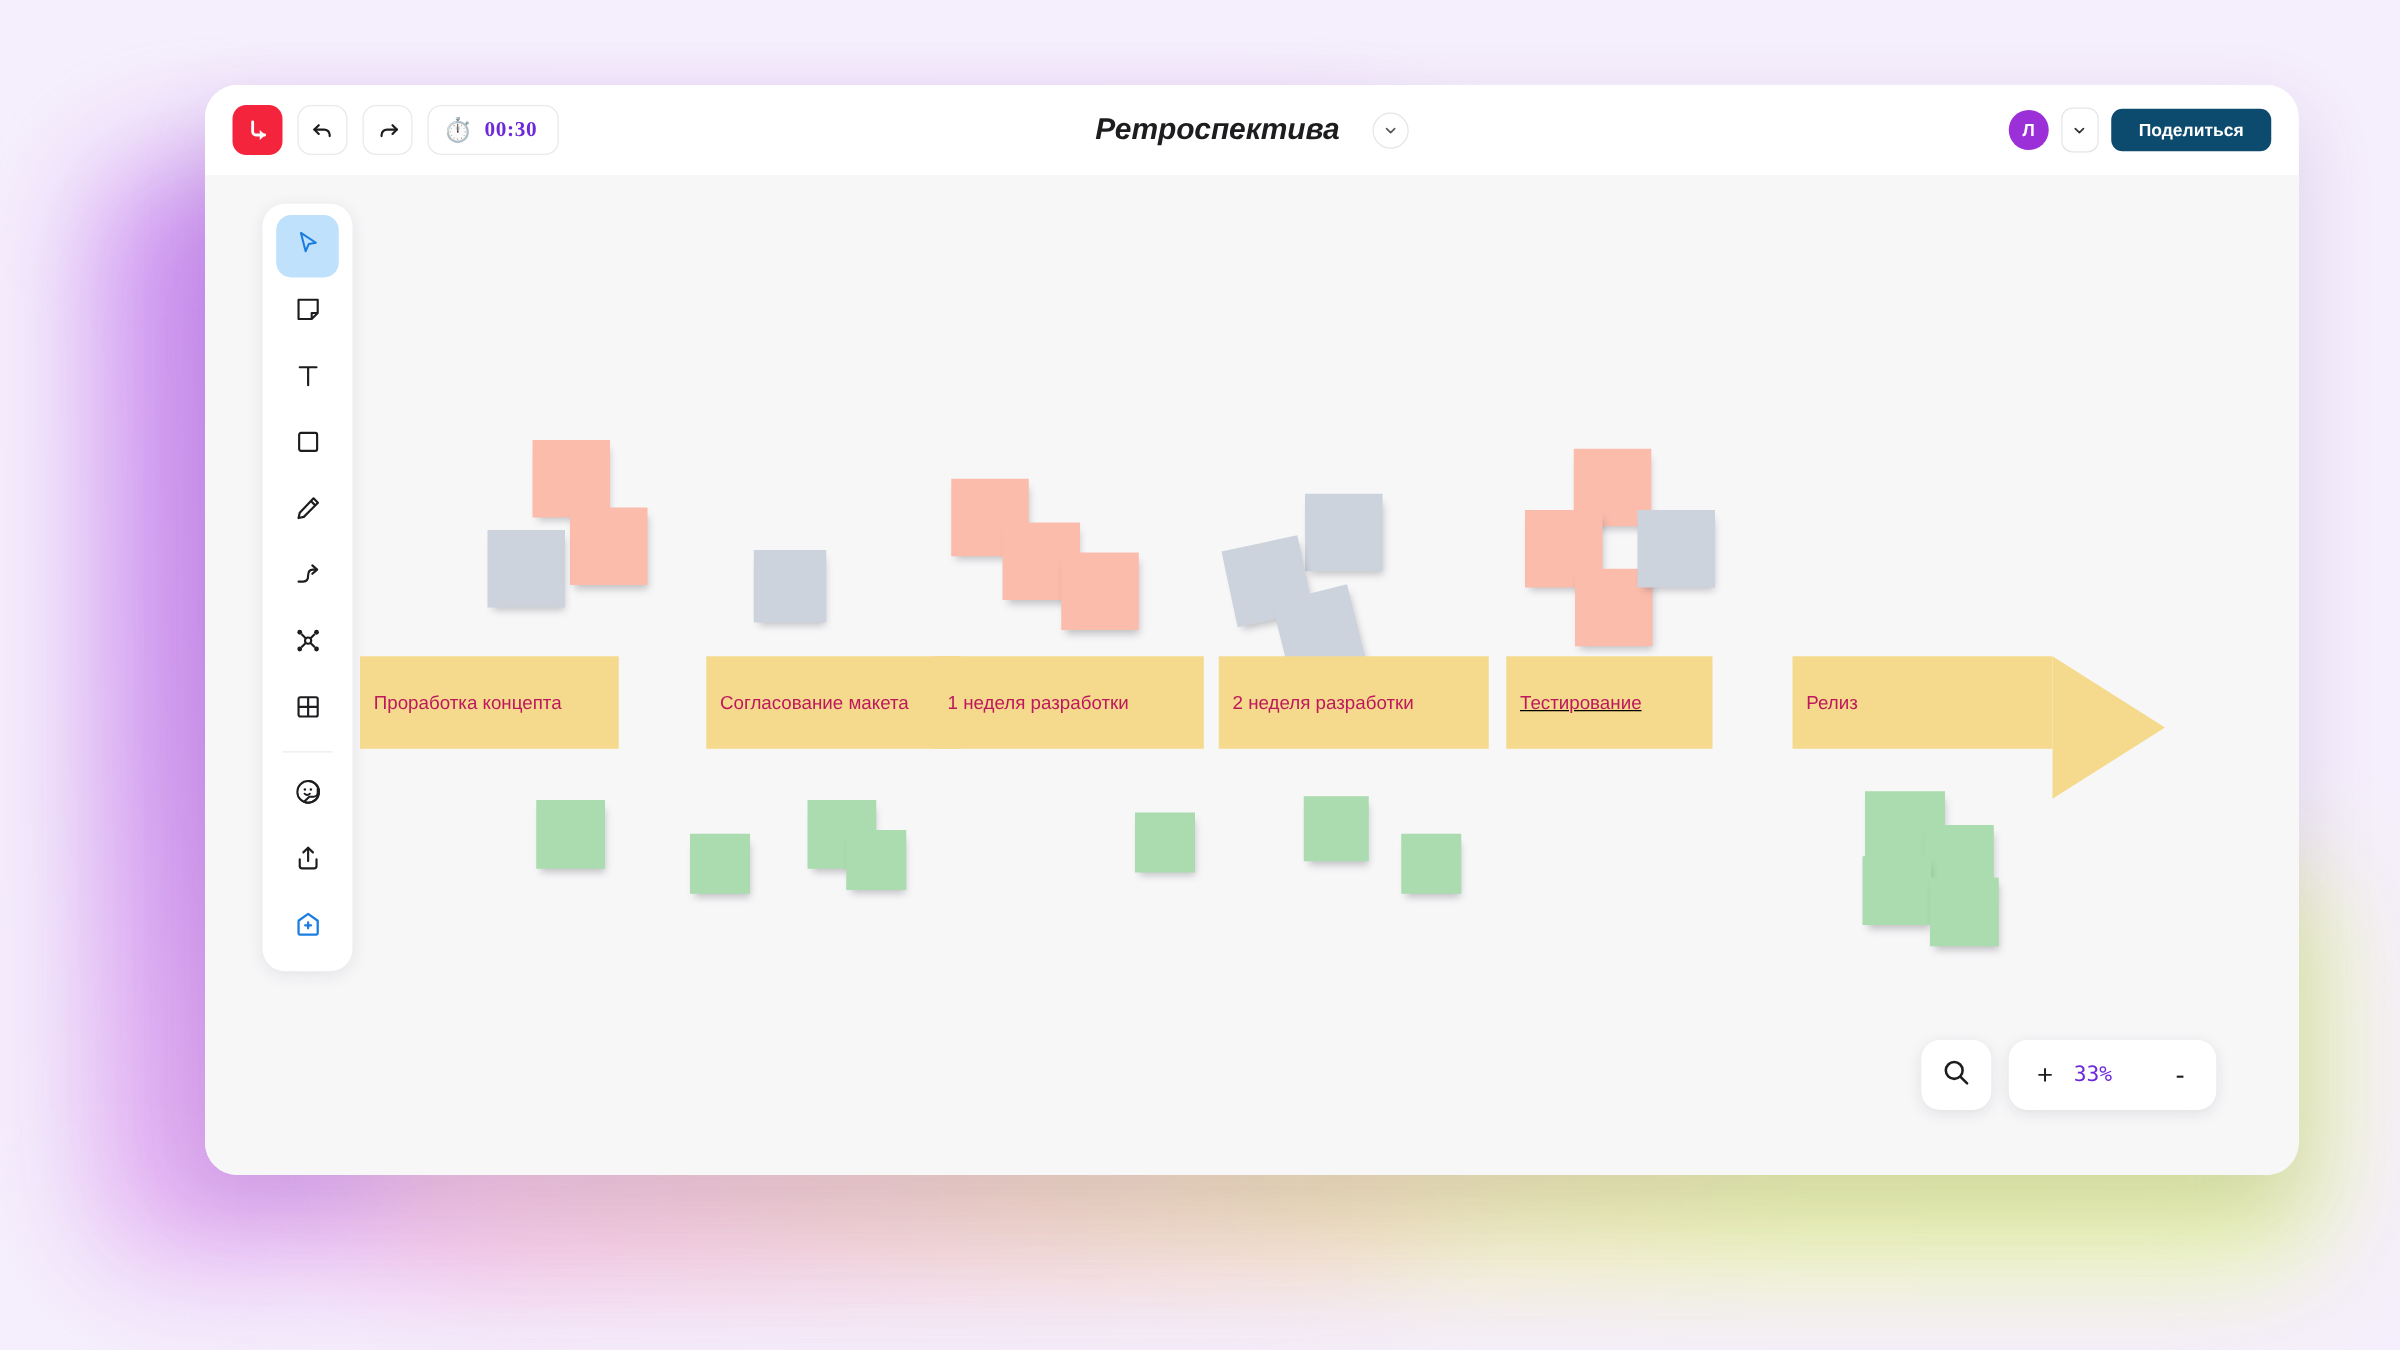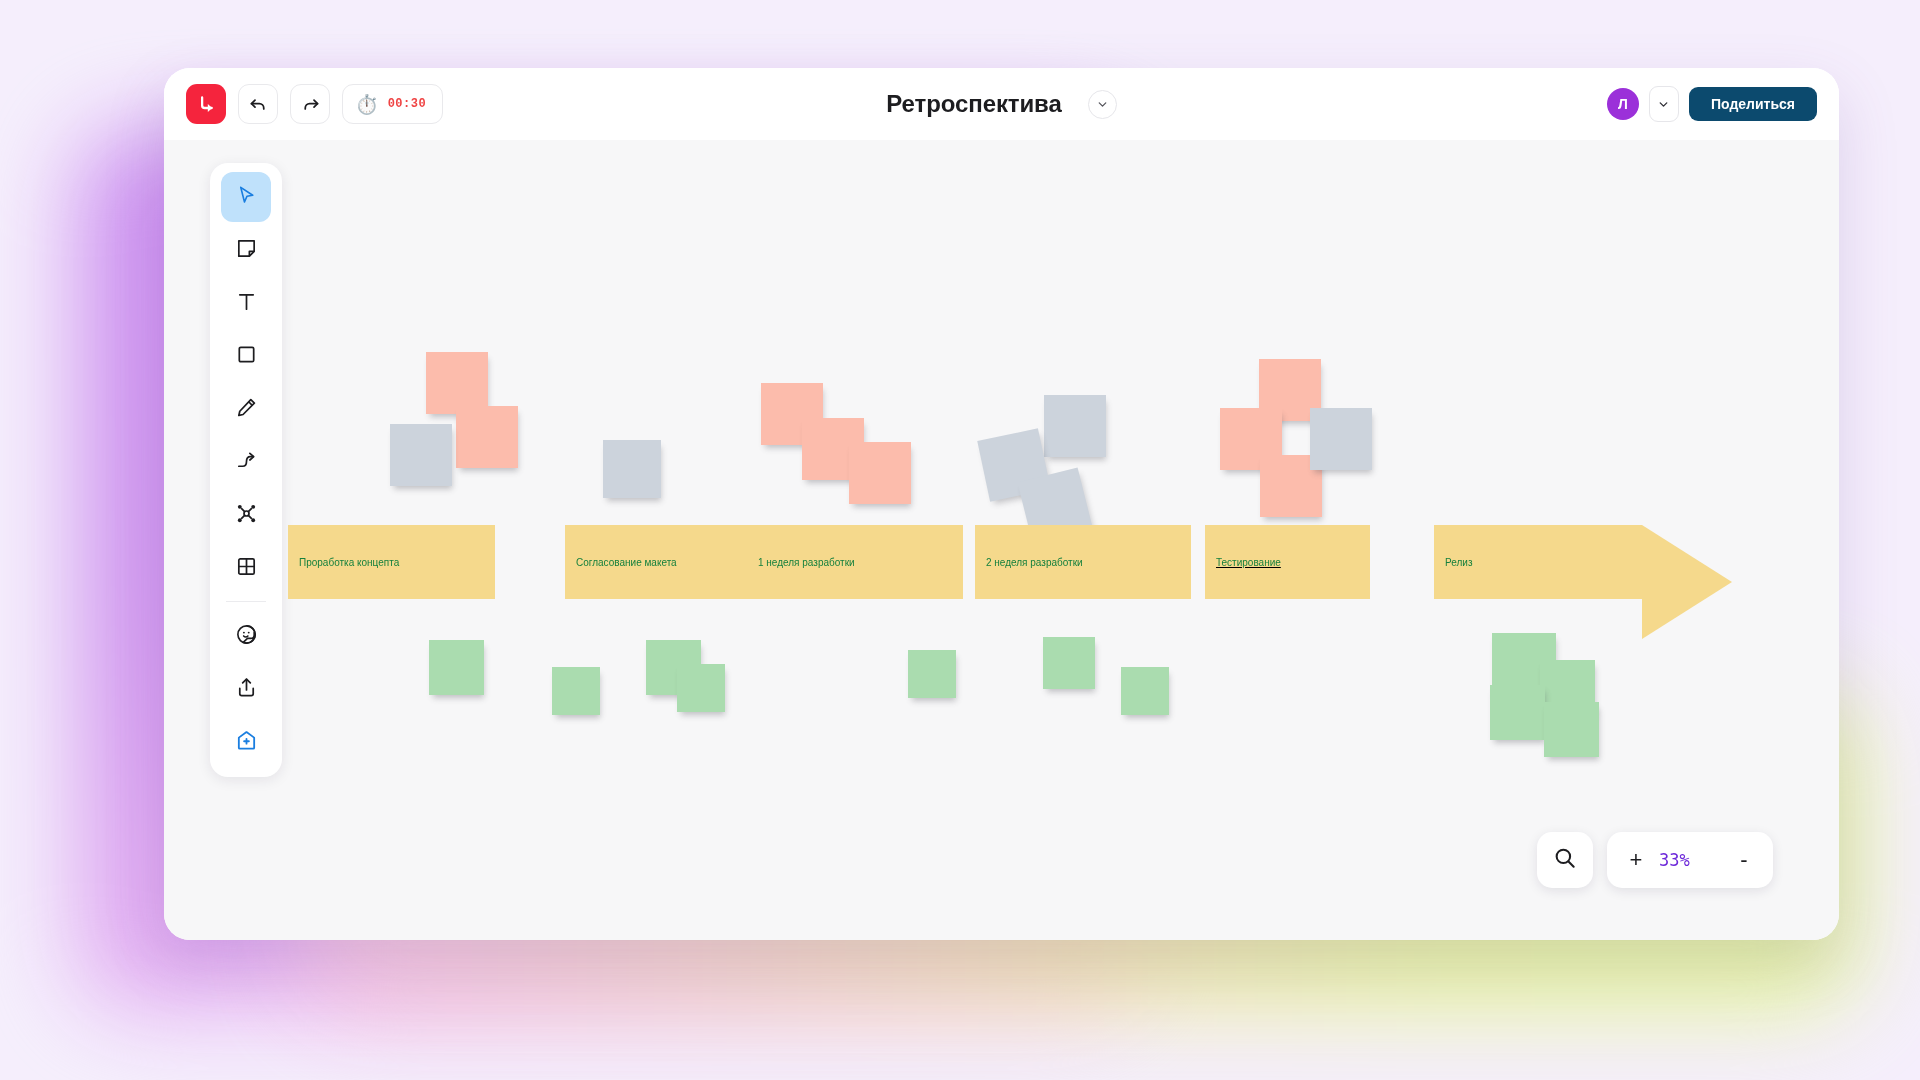--- a/index.html
+++ b/index.html
@@ -81,30 +81,31 @@
     padding: 0 16px 0 12px;
     border: 1px solid #e9e9ec;
     border-radius: 11px;
     background: #fff;
     display: flex; align-items: center; gap: 9px;
     box-sizing: border-box;
     flex: 0 0 auto;
   }
   .timer-emoji { font-size: 19px; line-height: 1; }
   .timer-text {
-    font-family: Liberation Mono, monospace;
-    font-size: 12px; font-weight: 700; color: #ef4444;
+    font-family: Liberation Serif, serif;
+    font-size: 17px; font-weight: 700; color: #6d28d9;
     letter-spacing: .5px;
   }
   #title-wrap {
     position: absolute;
     left: 0; right: 0; top: 0; height: 72px;
     display: flex; align-items: center; justify-content: center;
     gap: 26px;
     pointer-events: none;
+    font-style: italic;
   }
   #title-wrap > * { pointer-events: auto; }
   .doc-title {
     font-size: 24px; font-weight: 700; color: #1d1d20;
     letter-spacing: -.1px;
   }
   .chev-btn {
     width: 29px; height: 29px;
     border-radius: 50%;
     border: 1px solid #e6e6ea;
@@ -177,21 +178,21 @@
   
   .stage-card {
     position: absolute;
     background: #f5d98c;
     display: flex; align-items: center;
     box-sizing: border-box;
     padding-left: 11px;
     z-index: 6;
   }
   .stage-card span {
-    font-size: 10px; color: #15803d;
+    font-size: 15px; color: #be185d;
     font-family: "Liberation Sans", sans-serif;
   }
   #arrow-head {
     position: absolute;
     width: 0; height: 0;
     border-top: 57px solid transparent;
     border-bottom: 57px solid transparent;
     border-left: 90px solid #f5d98c;
     z-index: 6;
   }

